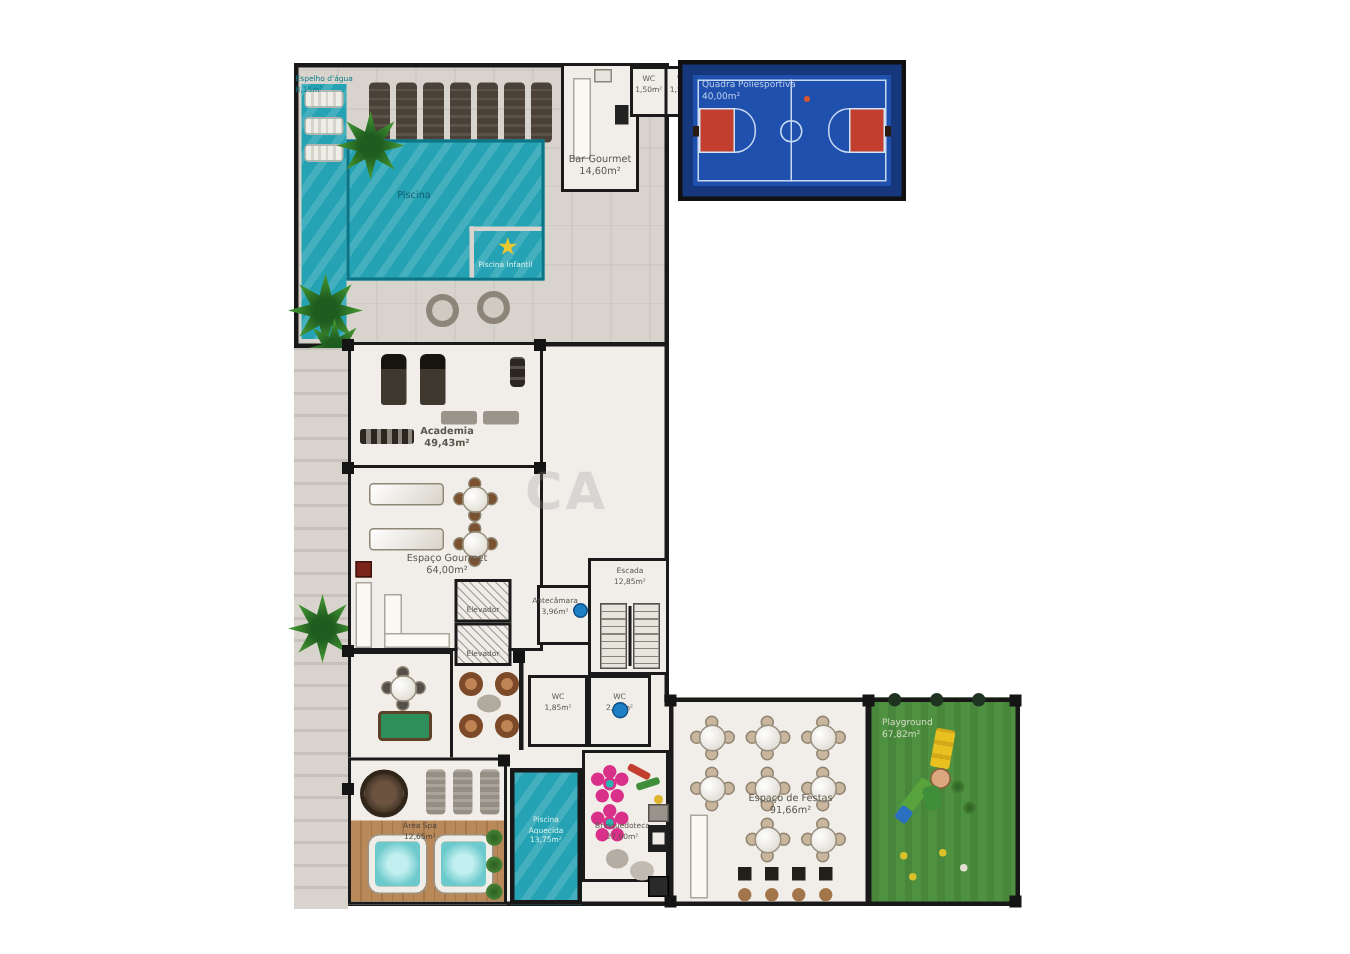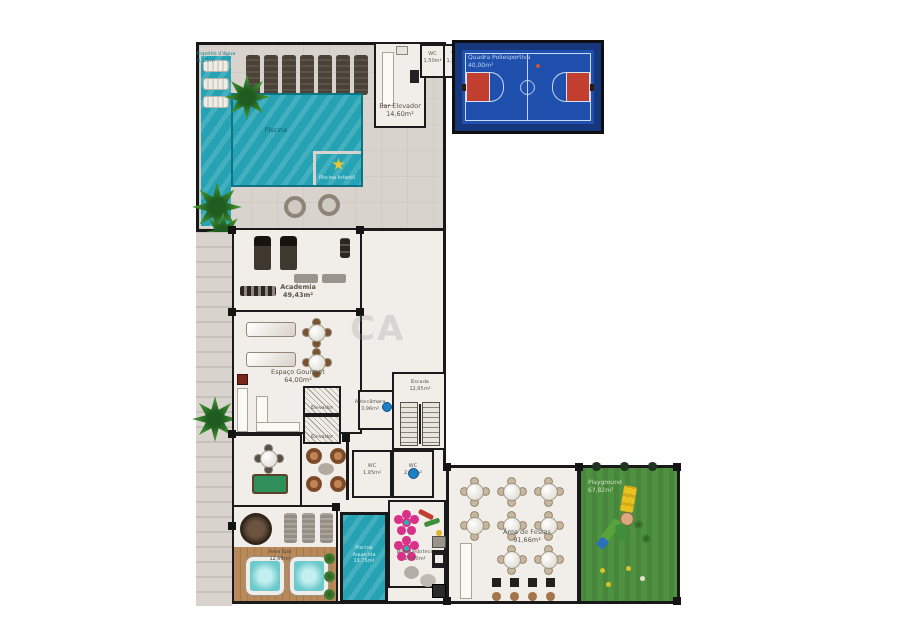--- a/index.html
+++ b/index.html
@@ -97,21 +97,21 @@
 
   <div class="ringchair" style="left:284px;top:196px;width:22px;height:22px;"></div>
   <div class="ringchair" style="left:318px;top:194px;width:22px;height:22px;"></div>
 
   <div class="room" style="left:374px;top:42px;width:52px;height:86px;">
     <div class="counter" style="left:6px;top:8px;width:12px;height:54px;"></div>
     <div class="abs" style="left:34px;top:26px;width:9px;height:13px;background:#222;"></div>
     <div class="abs" style="left:20px;top:2px;width:12px;height:9px;background:#e7e4de;border:1px solid #8c877e;box-sizing:border-box;"></div>
   </div>
   <div class="lbl" style="left:372px;top:102px;width:56px;">
-    <span>Bar Elevador</span>
+    <span>Bar Gourmet</span>
     <span>14,60m²</span>
   </div>
 
   <div class="room" style="left:420px;top:44px;width:46px;height:34px;">
     <div class="abs" style="left:21px;top:0;width:2px;height:30px;background:#1a1a1a;"></div>
     <div class="lbl tiny" style="left:0;top:4px;width:21px;">
       <span>WC</span>
       <span>1,50m²</span>
     </div>
     <div class="lbl tiny" style="left:23px;top:4px;width:21px;">
@@ -334,21 +334,21 @@
       <i></i>
     </div>
   <div class="t4" style="left:534px;top:545px;">
       <i></i>
       <i></i>
       <i></i>
       <i></i>
     </div>
   <div class="counter" style="left:460px;top:543px;width:12px;height:56px;"></div>
   <div class="lbl" style="left:492px;top:528px;width:70px;">
-    <span>Área de Festas</span>
+    <span>Espaço de Festas</span>
     <span>91,66m²</span>
   </div>
   <div class="stoolrow abs" style="left:492px;top:578px;width:70px;height:26px;">
     <i style="left:0;top:0;"></i>
     <i style="left:18px;top:0;"></i>
     <i style="left:36px;top:0;"></i>
     <i style="left:54px;top:0;"></i>
     <b style="left:0;top:14px;"></b>
     <b style="left:18px;top:14px;"></b>
     <b style="left:36px;top:14px;"></b>

